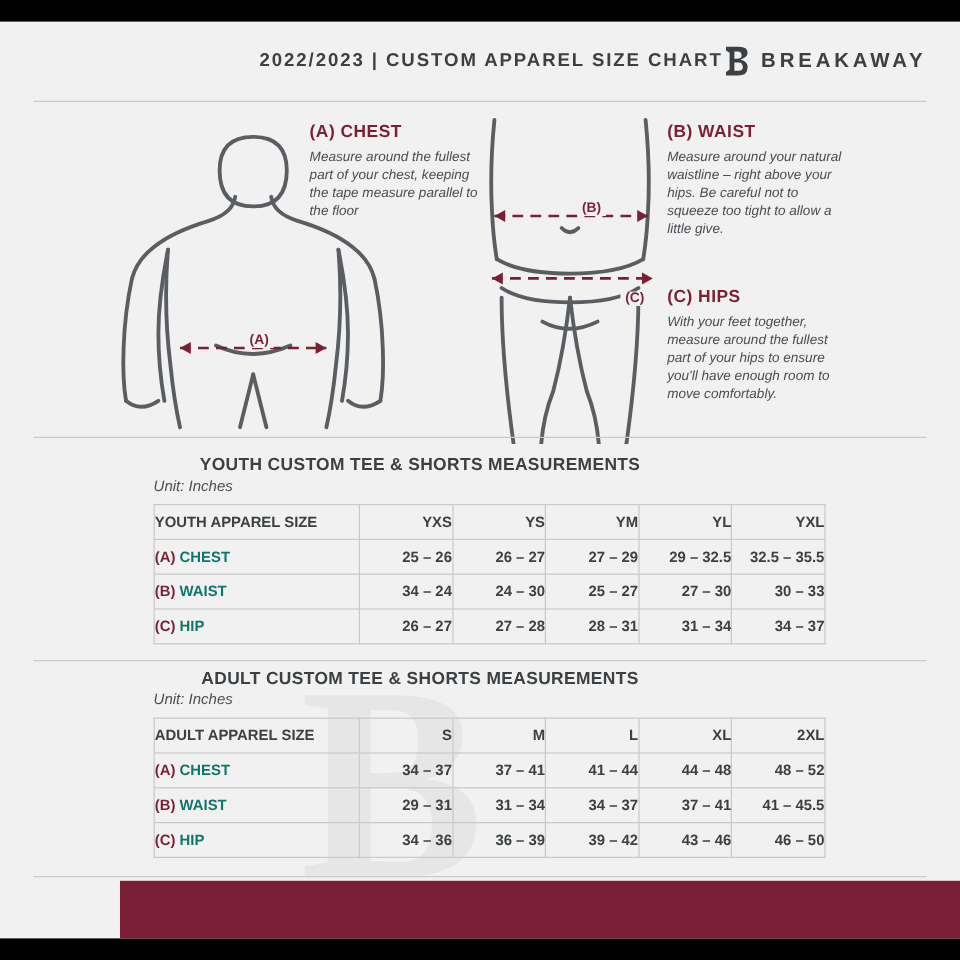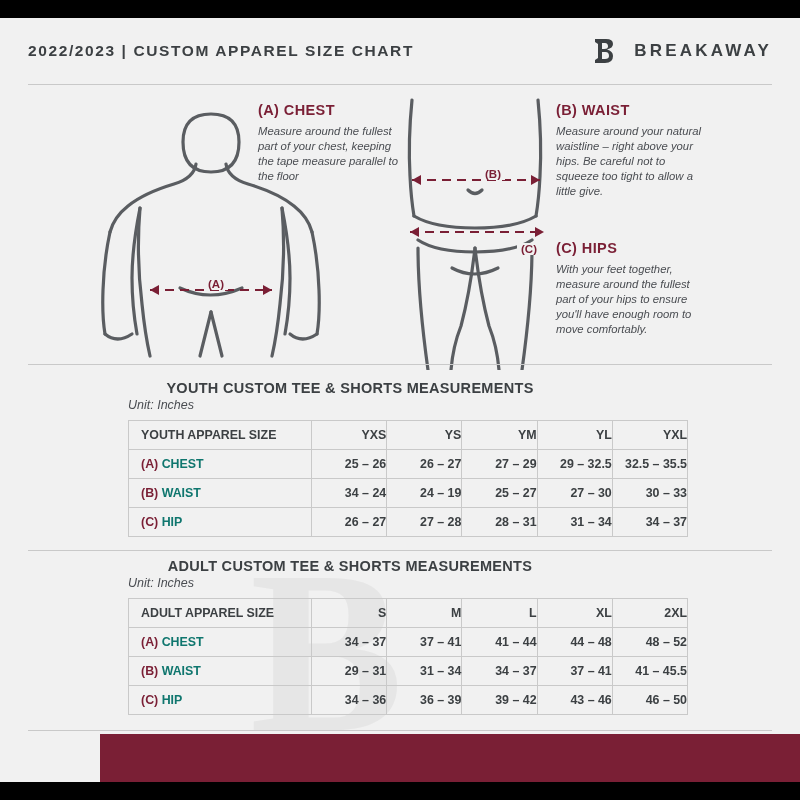--- a/index.html
+++ b/index.html
@@ -38,34 +38,34 @@
     user-select: none;
   }
   
   .header {
     position: absolute;
     left: 0; top: 0;
     width: 800px;
     height: 66px;
     display: flex;
     align-items: center;
-    justify-content: space-between;
+    justify-content: flex-end;
     padding: 17px 28px;
     box-sizing: border-box;
   }
   .header-title {
     font-size: 15.5px;
     font-weight: bold;
     letter-spacing: 1.6px;
     color: #3c4043;
   }
   .brand {
     display: flex;
     align-items: center;
-    gap: 20px;
+    gap: 10px;
   }
   .brand-mark {
     width: 22px;
     height: 26px;
     position: relative;
   }
   .brand-name {
     font-size: 17px;
     font-weight: bold;
     letter-spacing: 3.2px;
@@ -136,21 +136,20 @@
     border: 1px solid #c9c9c9;
     height: 28px;
     font-size: 12.4px;
     color: #3c4043;
     text-align: right;
     font-weight: bold;
     padding: 0;
   }
   table th.row-head, table td.row-head {
     text-align: left;
-    padding-left: 12px;
     width: 170px;
   }
   .tag {
     color: #7a1f35;
   }
   .lbl {
     color: #0f766e;
     font-weight: bold;
   }
   tr.head td { font-weight: bold; }
@@ -298,21 +297,21 @@
             <td>27 – 29</td>
             <td>29 – 32.5</td>
             <td>32.5 – 35.5</td>
           </tr>
           <tr>
             <td class="row-head">
               <span class="tag">(B)</span>
               <span class="lbl">WAIST</span>
             </td>
             <td>34 – 24</td>
-            <td>24 – 19</td>
+            <td>24 – 30</td>
             <td>25 – 27</td>
             <td>27 – 30</td>
             <td>30 – 33</td>
           </tr>
           <tr>
             <td class="row-head">
               <span class="tag">(C)</span>
               <span class="lbl">HIP</span>
             </td>
             <td>26 – 27</td>

